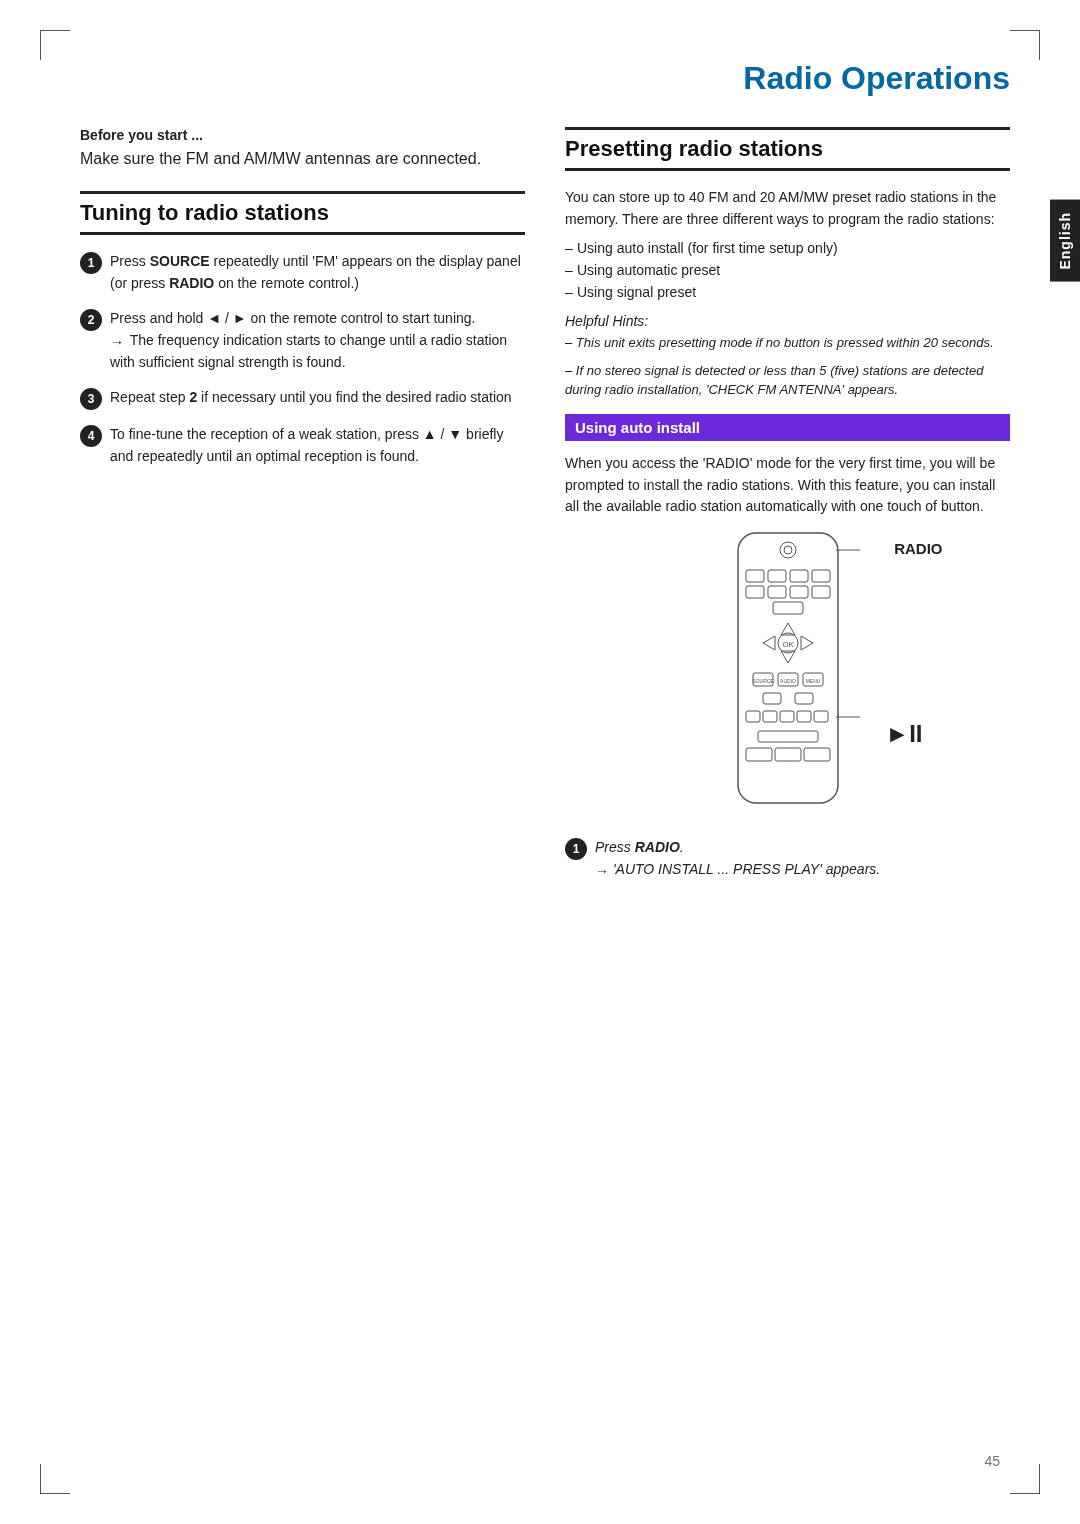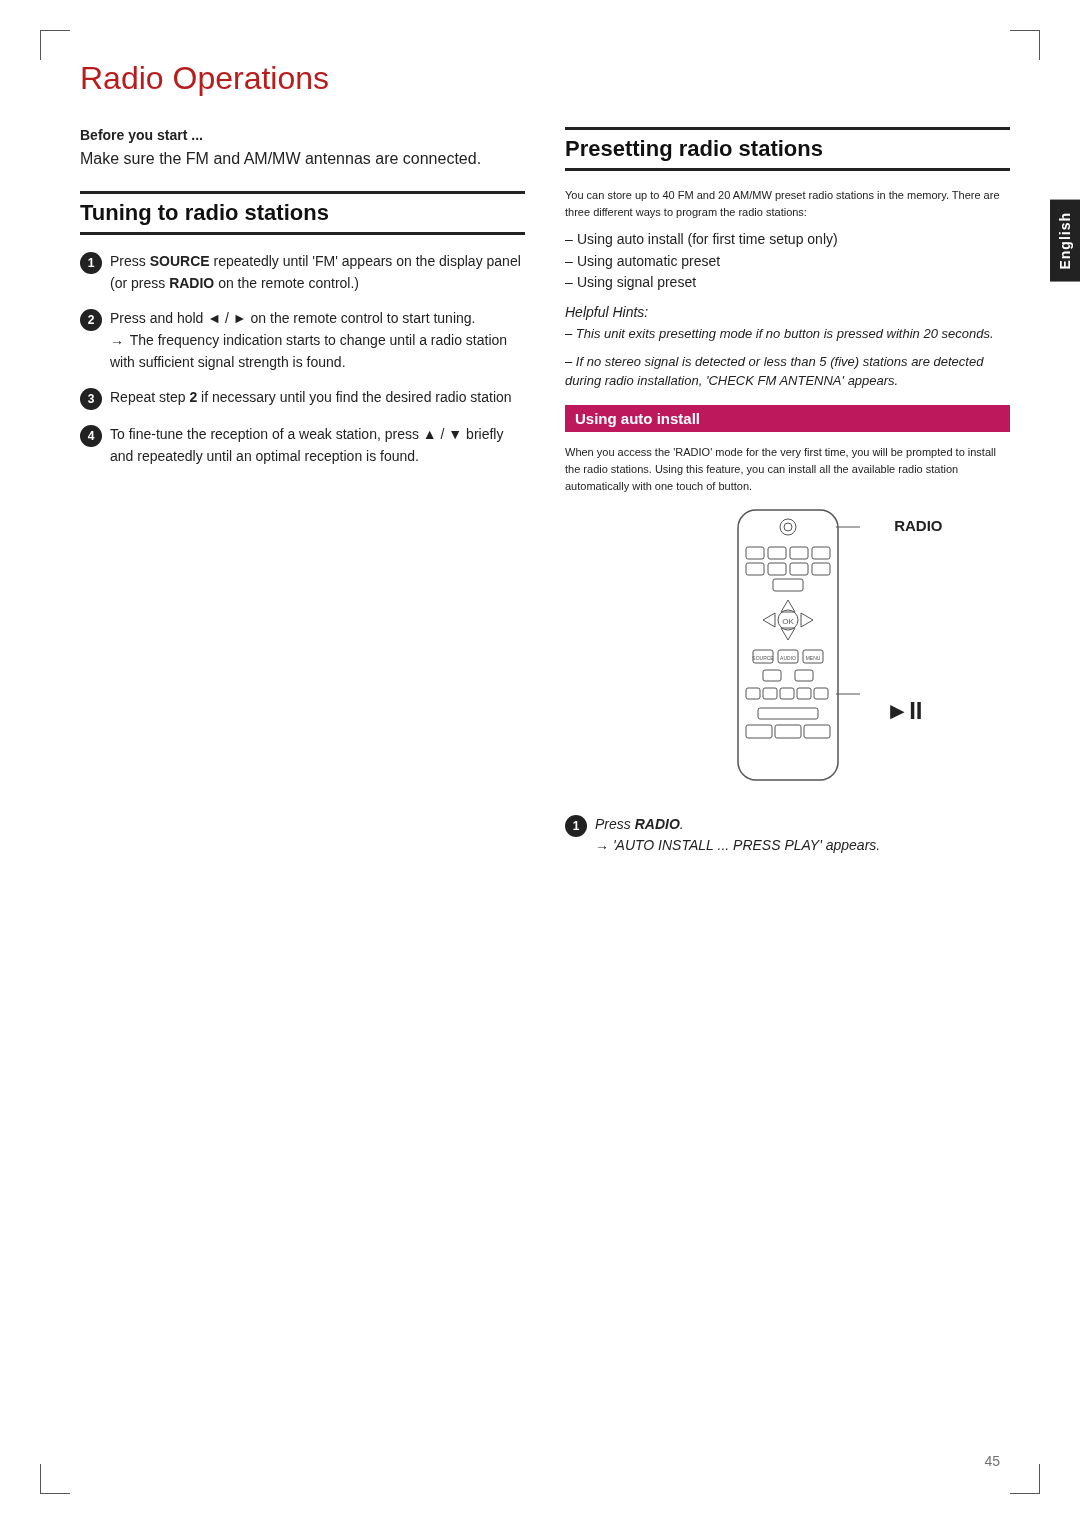--- a/index.html
+++ b/index.html
@@ -52,23 +52,24 @@
     .page-number {
       position: absolute;
       bottom: 55px;
       right: 80px;
       font-size: 14px;
       color: #737373;
     }
 
     
     .main-title {
+      text-align: right;
       font-size: 32px;
-      font-weight: normal;
-      color: #b91c1c;
+      font-weight: bold;
+      color: #0369a1;
       margin-bottom: 30px;
       padding-bottom: 0;
     }
 
     
     .columns {
       display: flex;
       gap: 40px;
     }
 
@@ -147,32 +148,32 @@
       font-weight: bold;
     }
 
     .step-text .arrow {
       font-weight: bold;
       margin-right: 2px;
     }
 
     
     .sub-section-header {
-      background: #be185d;
+      background: #6d28d9;
       color: #fff;
       padding: 5px 10px;
       font-size: 15px;
       font-weight: bold;
       margin-bottom: 12px;
       margin-top: 4px;
     }
 
     
     .col-right p {
-      font-size: 11px;
+      font-size: 14px;
       line-height: 1.55;
       margin-bottom: 8px;
     }
 
     .col-right ul {
       list-style: none;
       padding: 0;
       margin: 6px 0 10px 0;
     }
 
@@ -314,21 +315,21 @@
       <div class="helpful-hints">
         <div class="hints-title">Helpful Hints:</div>
         <p>– This unit exits presetting mode if no button is pressed within 20 seconds.</p>
         <p>– If no stereo signal is detected or less than 5 (five) stations are detected during radio installation, <em>'CHECK FM ANTENNA'</em> appears.</p>
       </div>
 
       <div class="sub-section-header">
         <span>Using auto install</span>
       </div>
 
-      <p>When you access the 'RADIO' mode for the very first time, you will be prompted to install the radio stations.  Using this feature, you can install all the available radio station automatically with one touch of button.</p>
+      <p>When you access the 'RADIO' mode for the very first time, you will be prompted to install the radio stations.  With this feature, you can install all the available radio station automatically with one touch of button.</p>
 
       <div class="remote-container">
         <div class="remote-svg-wrapper">
           <svg width="160" height="290" viewBox="0 0 160 290">
 
             <rect x="30" y="5" width="100" height="270" rx="18" ry="18" fill="none" stroke="#555" stroke-width="1.5"></rect>
 
             <ellipse cx="80" cy="22" rx="8" ry="8" fill="none" stroke="#555" stroke-width="1"></ellipse>
             <circle cx="80" cy="22" r="4" fill="none" stroke="#555" stroke-width="1"></circle>
 

